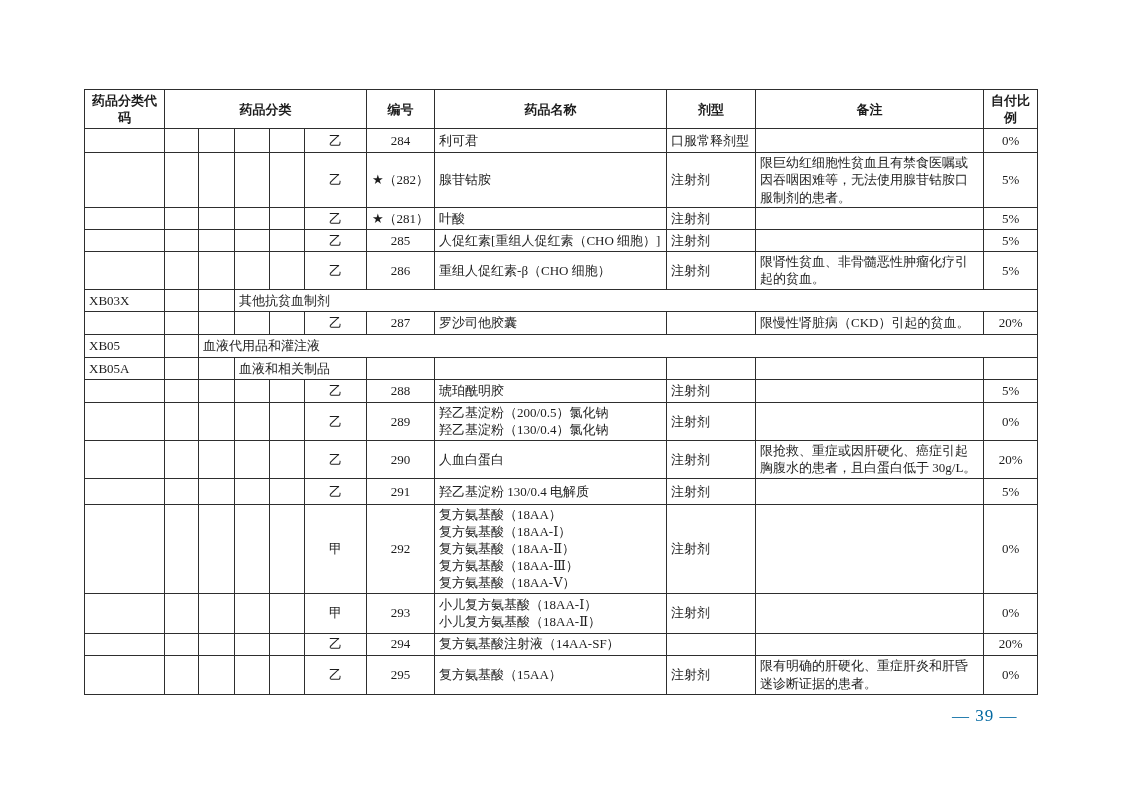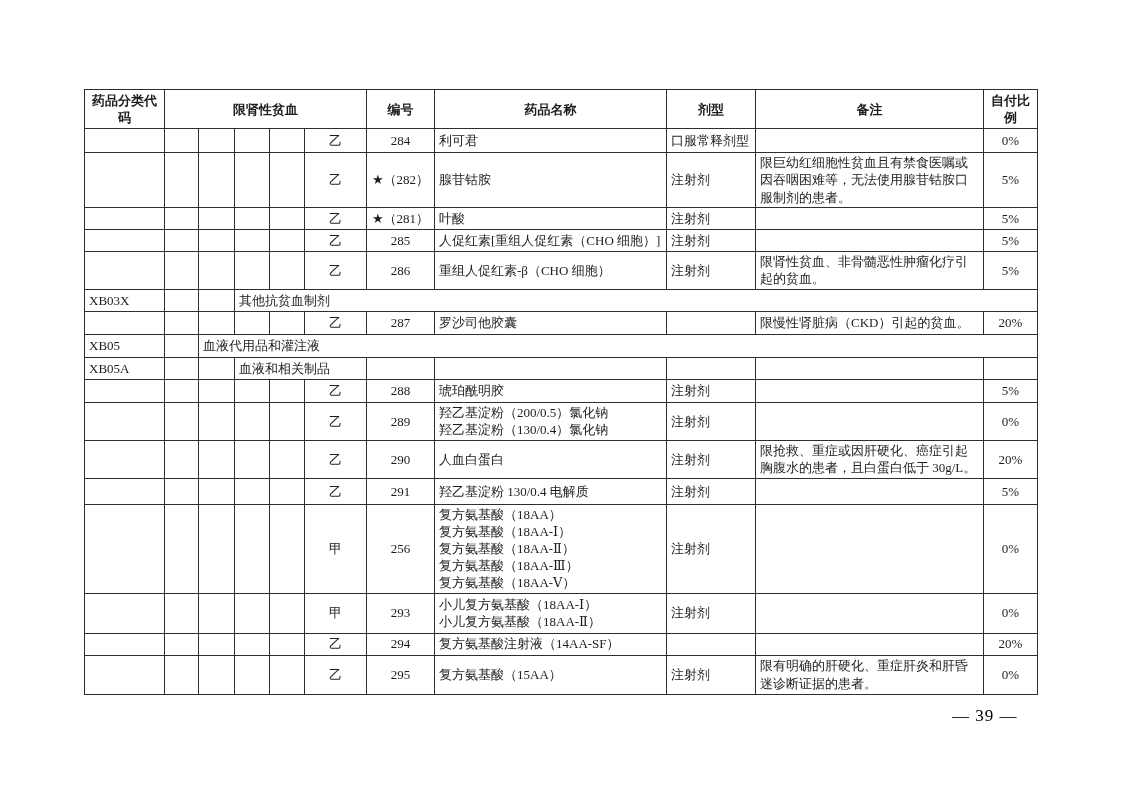--- a/index.html
+++ b/index.html
@@ -36,21 +36,21 @@
   }
   .c-center { text-align:center; }
   .c-left { text-align:left; }
   .pre { white-space:pre-line; }
   .page-num {
     position:absolute;
     top:706px; left:952px;
     font-size:17px;
     letter-spacing:1px;
     font-family:"Liberation Serif","DejaVu Serif",serif;
-    color:#000000;
+    color:#0369a1;
   }
 </style>
 </head>
 <body>
 
 <div class="sheet">
 
   <table class="drug-table">
     <colgroup>
       <col style="width:80px">
@@ -61,21 +61,21 @@
         <col style="width:62px">
       <col style="width:68px">
         <col style="width:232px">
         <col style="width:89px">
       <col style="width:228px">
         <col style="width:54px">
     </colgroup>
     <thead>
       <tr style="height:21px">
         <th>药品分类代码</th>
-        <th colspan="5">限肾性贫血</th>
+        <th colspan="5">药品分类</th>
         <th>编号</th>
         <th>药品名称</th>
         <th>剂型</th>
         <th>备注</th>
         <th>自付比例</th>
       </tr>
     </thead>
     <tbody>
         <tr style="height: 24px;">
           <td class="c-left"></td>
@@ -230,21 +230,21 @@
           <td class="c-left"></td>
           <td class="c-center">5%</td>
         </tr>
         <tr style="height: 84px;">
           <td class="c-left"></td>
           <td></td>
           <td></td>
           <td></td>
           <td></td>
           <td class="c-center">甲</td>
-          <td class="c-center">256</td>
+          <td class="c-center">292</td>
           <td class="c-left pre">复方氨基酸（18AA）
 复方氨基酸（18AA-Ⅰ）
 复方氨基酸（18AA-Ⅱ）
 复方氨基酸（18AA-Ⅲ）
 复方氨基酸（18AA-Ⅴ）</td>
           <td class="c-left">注射剂</td>
           <td class="c-left"></td>
           <td class="c-center">0%</td>
         </tr>
         <tr style="height: 40px;">

